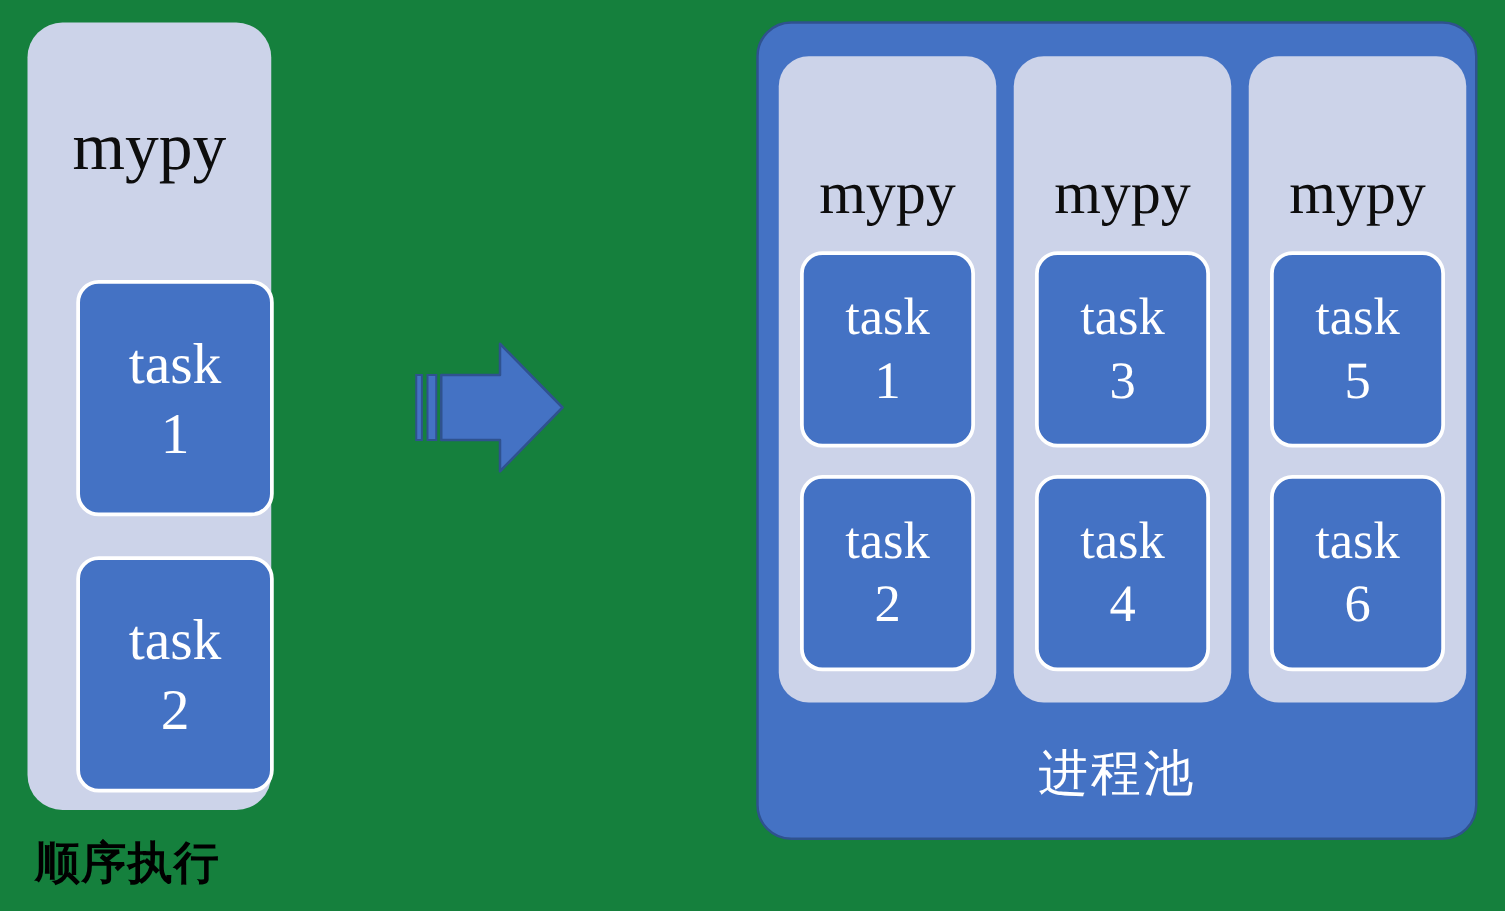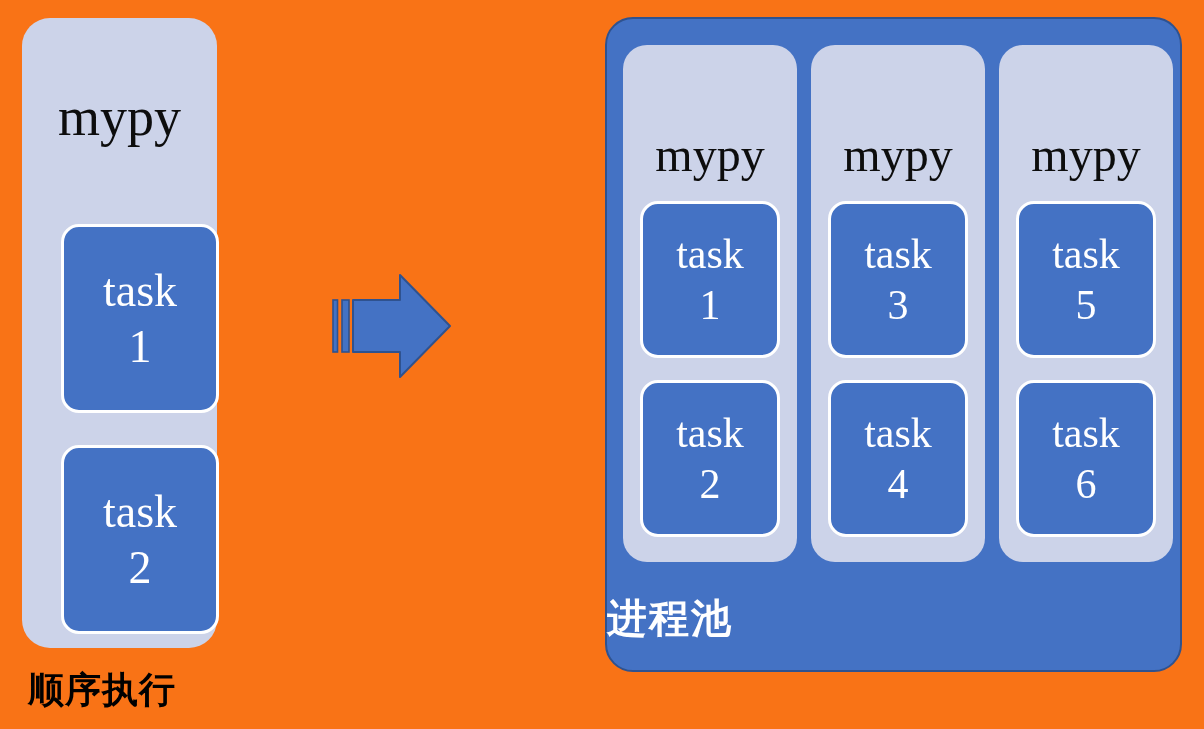--- a/index.html
+++ b/index.html
@@ -8,21 +8,21 @@
     background: #ffffff;
     width: 1204px;
     height: 729px;
     overflow: hidden;
     font-family: "Liberation Sans", sans-serif;
   }
   .stage {
     position: relative;
     width: 1204px;
     height: 729px;
-    background: #f97316;
+    background: #15803d;
   }
   
   .seq-panel {
     position: absolute;
     left: 22px;
     top: 18px;
     width: 195px;
     height: 630px;
     background: #CCD3E9;
     border-radius: 28px;
@@ -109,23 +109,24 @@
     color: #0d0d0d;
     line-height: 1.0;
   }
   .col-taskA { left: 17px; top: 156px; width: 140px; height: 157px; font-size: 42px; line-height: 1.2; }
   .col-taskB { left: 17px; top: 335px; width: 140px; height: 157px; font-size: 42px; line-height: 1.2; }
   .pool-caption {
     position: absolute;
     left: 0;
     bottom: 24px;
     width: 100%;
+    text-align: center;
     color: #ffffff;
     font-size: 40px;
-    font-weight: 700;
+    font-weight: 400;
     letter-spacing: 2px;
   }
 </style>
 </head>
 <body>
 
 <div class="stage">
 
   <div class="seq-panel">
     <div class="seq-title">mypy</div>

